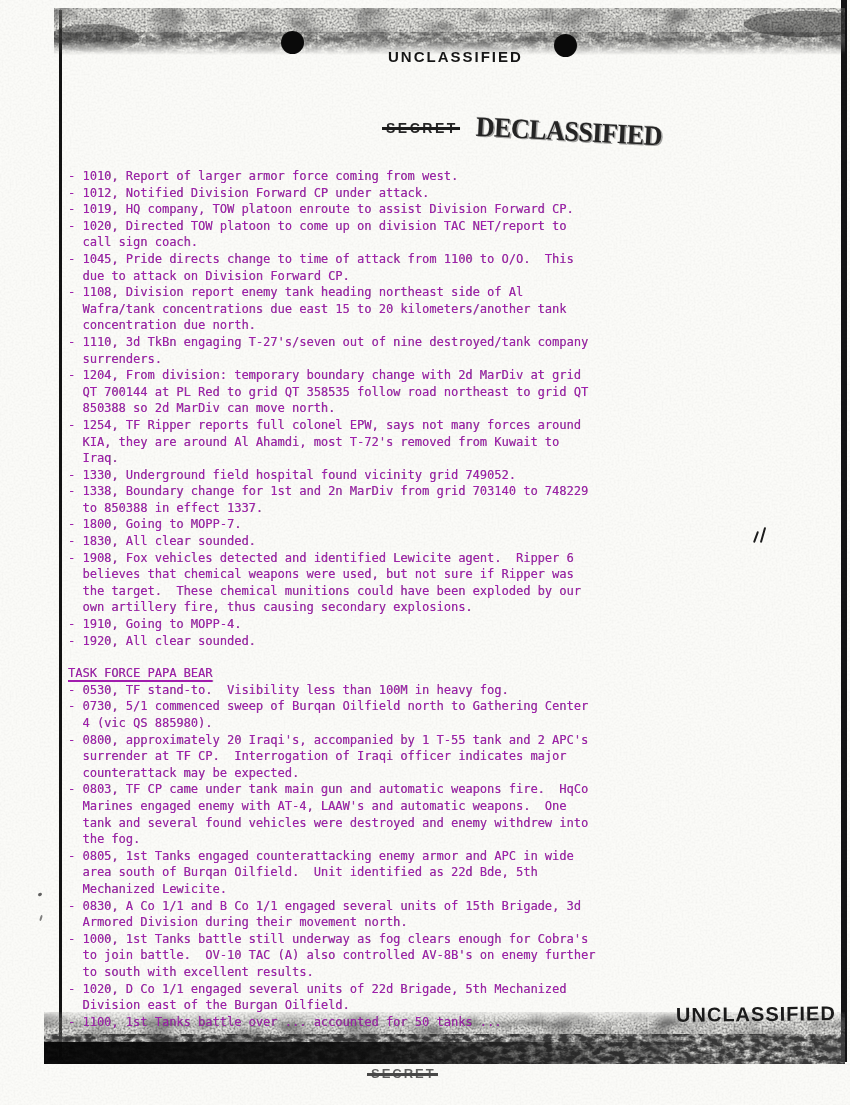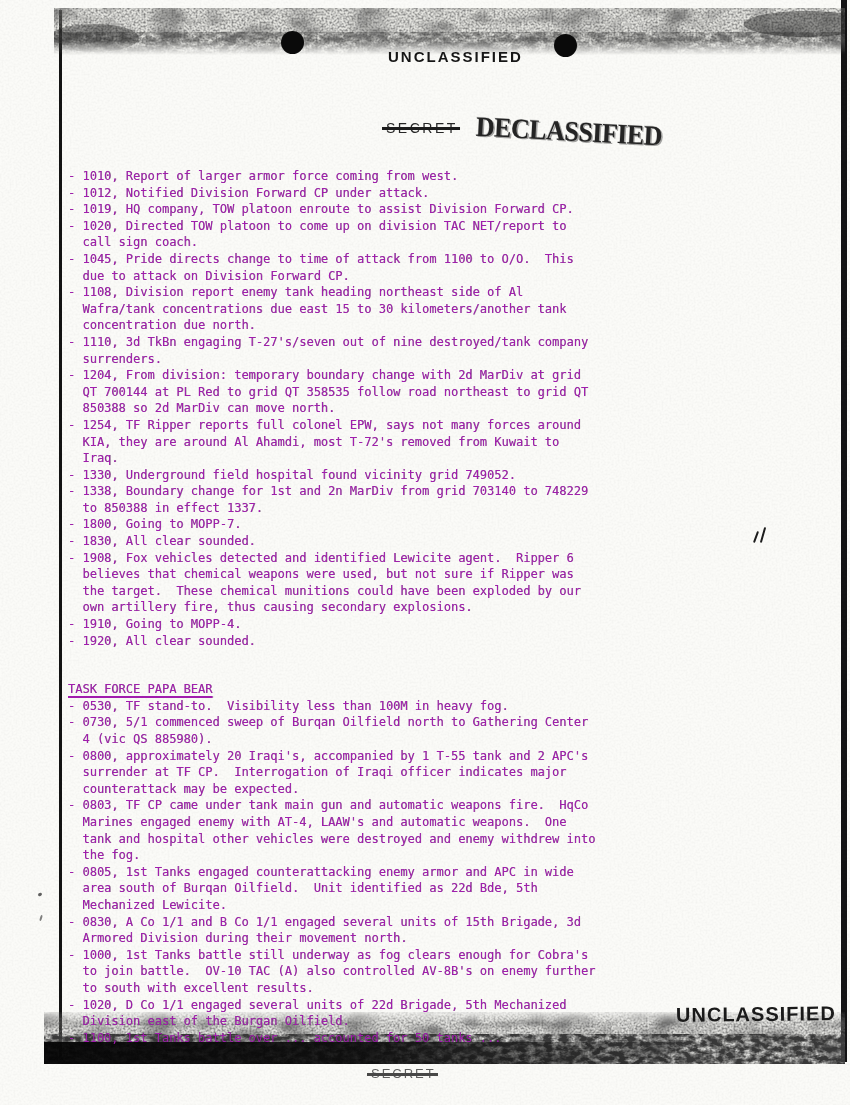--- a/index.html
+++ b/index.html
@@ -39,21 +39,21 @@
     font-size:15px; letter-spacing:2px; color:#161616;
   }
   .unclass-bottom {
     position:absolute; left:676px; top:1003px; z-index:5;
     font-family:"Liberation Sans", sans-serif; font-weight:bold;
     font-size:20px; letter-spacing:1px; color:#1a1a1a;
     transform:rotate(-0.6deg);
   }
   .secret-struck {
     position:absolute; font-family:"Liberation Sans", sans-serif;
-    font-weight:normal; color:#262626; z-index:4;
+    font-weight:bold; color:#262626; z-index:4;
   }
   .secret-top { left:386px; top:120px; font-size:14px; letter-spacing:2.5px; }
   .secret-bottom { left:371px; top:1066px; font-size:13px; letter-spacing:2px; color:#3a3a3a; opacity:.8; }
   .secret-struck::after {
     content:""; position:absolute; left:-4px; right:-2px; top:46%; height:3px; background:#1c1c1c;
   }
   .declassified-stamp {
     position:absolute; left:476px; top:112px; z-index:4;
     font-family:"Liberation Serif", serif; font-weight:bold;
     font-size:26px; letter-spacing:-0.5px; color:#242424;
@@ -61,21 +61,21 @@
     text-shadow:1.5px 1px 0 rgba(60,60,60,.45), -0.5px -0.5px 0 rgba(120,120,120,.35);
   }
 
   
   .body {
     position:absolute; left:68px; top:168px; z-index:1;
     font-size:12px; line-height:16.6px; color:#a21caf;
     text-shadow:0.3px 0 0 rgba(25,25,25,.45);
   }
   .entry { margin:0; white-space:pre; }
-  .section-heading { margin-top:32px; white-space:pre; }
+  .section-heading { margin-top:16px; white-space:pre; }
   .section-heading .u {
     text-decoration:underline; text-decoration-thickness:1.5px; text-underline-offset:3px;
   }
 
   
   .pen-mark { position:absolute; z-index:3; }
   .pm-right { left:749px; top:526px; width:22px; height:22px; }
   .pm-stroke { position:absolute; width:2px; background:#1c1c1c; border-radius:1px; }
   .pm-s1 { left:6px; top:5px; height:12px; transform:rotate(20deg); }
   .pm-s2 { left:13px; top:1px; height:16px; transform:rotate(16deg); }
@@ -110,21 +110,21 @@
   <div class="body">
     <div id="entries-1">
         <p class="entry">- 1010, Report of larger armor force coming from west.</p>
         <p class="entry">- 1012, Notified Division Forward CP under attack.</p>
         <p class="entry">- 1019, HQ company, TOW platoon enroute to assist Division Forward CP.</p>
         <p class="entry">- 1020, Directed TOW platoon to come up on division TAC NET/report to
   call sign coach.</p>
         <p class="entry">- 1045, Pride directs change to time of attack from 1100 to O/O.  This
   due to attack on Division Forward CP.</p>
         <p class="entry">- 1108, Division report enemy tank heading northeast side of Al
-  Wafra/tank concentrations due east 15 to 30 kilometers/another tank
+  Wafra/tank concentrations due east 15 to 20 kilometers/another tank
   concentration due north.</p>
         <p class="entry">- 1110, 3d TkBn engaging T-27's/seven out of nine destroyed/tank company
   surrenders.</p>
         <p class="entry">- 1204, From division: temporary boundary change with 2d MarDiv at grid
   QT 700144 at PL Red to grid QT 358535 follow road northeast to grid QT
   850388 so 2d MarDiv can move north.</p>
         <p class="entry">- 1254, TF Ripper reports full colonel EPW, says not many forces around
   KIA, they are around Al Ahamdi, most T-72's removed from Kuwait to
   Iraq.</p>
         <p class="entry">- 1330, Underground field hospital found vicinity grid 749052.</p>
@@ -142,21 +142,21 @@
     <div class="section-heading"><span class="u">TASK FORCE PAPA BEAR</span></div>
     <div id="entries-2">
         <p class="entry">- 0530, TF stand-to.  Visibility less than 100M in heavy fog.</p>
         <p class="entry">- 0730, 5/1 commenced sweep of Burqan Oilfield north to Gathering Center
   4 (vic QS 885980).</p>
         <p class="entry">- 0800, approximately 20 Iraqi's, accompanied by 1 T-55 tank and 2 APC's
   surrender at TF CP.  Interrogation of Iraqi officer indicates major
   counterattack may be expected.</p>
         <p class="entry">- 0803, TF CP came under tank main gun and automatic weapons fire.  HqCo
   Marines engaged enemy with AT-4, LAAW's and automatic weapons.  One
-  tank and hospital other vehicles were destroyed and enemy withdrew into
+  tank and several found vehicles were destroyed and enemy withdrew into
   the fog.</p>
         <p class="entry">- 0805, 1st Tanks engaged counterattacking enemy armor and APC in wide
   area south of Burqan Oilfield.  Unit identified as 22d Bde, 5th
   Mechanized Lewicite.</p>
         <p class="entry">- 0830, A Co 1/1 and B Co 1/1 engaged several units of 15th Brigade, 3d
   Armored Division during their movement north.</p>
         <p class="entry">- 1000, 1st Tanks battle still underway as fog clears enough for Cobra's
   to join battle.  OV-10 TAC (A) also controlled AV-8B's on enemy further
   to south with excellent results.</p>
         <p class="entry">- 1020, D Co 1/1 engaged several units of 22d Brigade, 5th Mechanized

